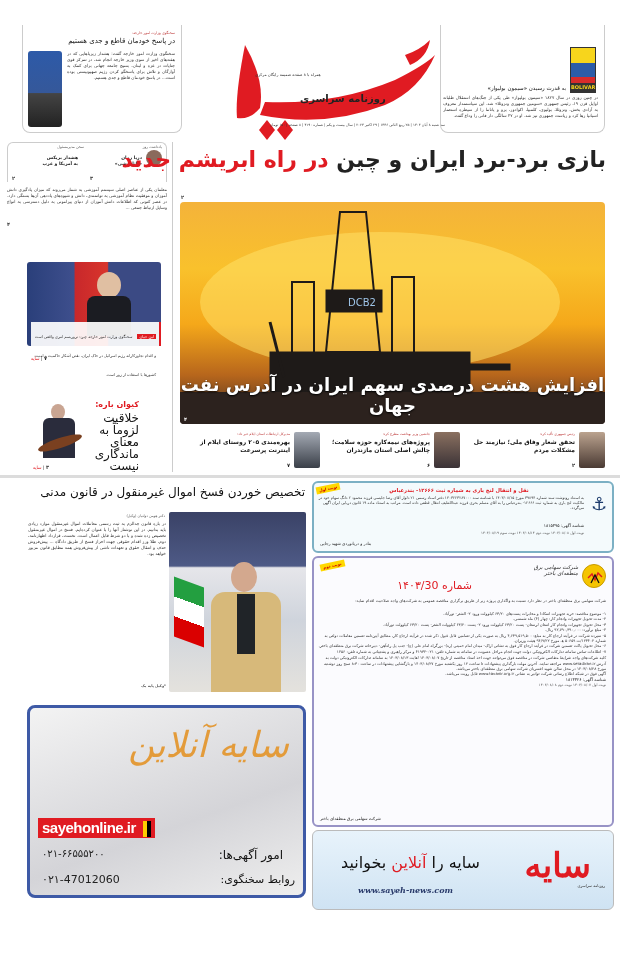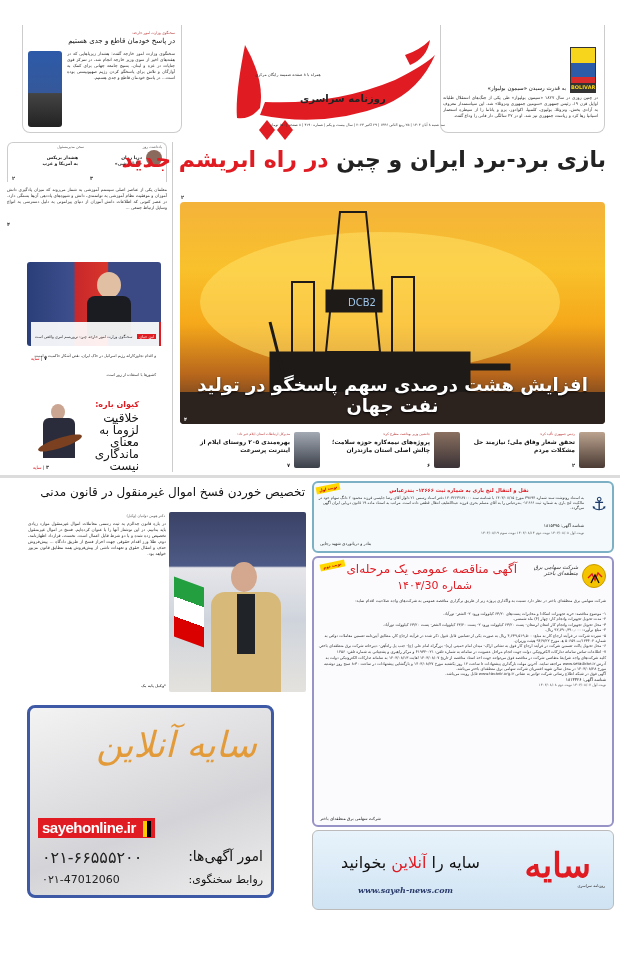--- a/index.html
+++ b/index.html
@@ -28,21 +28,21 @@
 .sub-item .ph{position:absolute;right:0;top:0;width:26px;height:36px;border-radius:2px}
 .sub-item .k{position:absolute;right:30px;top:0;font-size:3.4px;color:#b33}
 .sub-item .t{position:absolute;right:30px;top:6px;width:105px;font-size:6px;font-weight:bold;line-height:8px;color:#111}
 .sub-item .n{position:absolute;right:30px;top:30px;font-size:5px;font-weight:bold}
 
 .vcol{position:absolute;left:7px;width:160px}
 
 #ad1{left:312px;top:481px;width:302px;height:72px;border:2px solid #7cb0c4;border-radius:6px;background:#f4fafc}
 #ad2{left:312px;top:556px;width:302px;height:271px;border:2px solid #9893c6;border-radius:6px;background:#fbfbfe}
 #ad3{left:312px;top:830px;width:302px;height:80px;border:1px solid #bbb;border-radius:6px;background:linear-gradient(180deg,#e8f3fb,#cfe3f3)}
-#saye-online{left:27px;top:705px;width:247px;height:193px;border:3px solid #3e5aa6;border-radius:8px;background:linear-gradient(160deg,#f3f3f3,#d4d4d8 60%,#eeeeee)}
+#saye-online{left:27px;top:705px;width:279px;height:193px;border:3px solid #3e5aa6;border-radius:8px;background:linear-gradient(160deg,#f3f3f3,#d4d4d8 60%,#eeeeee)}
 .label-tag{position:absolute;background:#ffd800;color:#c00;font-size:4px;font-weight:bold;padding:1px 3px;transform:rotate(-12deg)}
 </style>
 </head>
 <body>
 
 <div id="box-left" class="abs">
   <div class="abs rtl tiny" style="right:6px;top:6px;color:#b33">سخنگوی وزارت امور خارجه:</div>
   <div class="abs rtl hb" style="right:6px;top:12px;font-size:7px;width:150px">در پاسخ خودمان قاطع و جدی هستیم</div>
   <div class="abs photo" style="left:5px;top:26px;width:34px;height:76px;background:linear-gradient(180deg,#2d5aa8,#35589a 55%,#444 56%,#222)"></div>
   <div class="abs rtl small" style="right:6px;top:26px;width:108px;height:78px;overflow:hidden;text-align:justify">سخنگوی وزارت امور خارجه گفت: هشدار زیرپاهایی که در هفته‌های اخیر از سوی وزیر خارجه انجام شد، در تمرکز قوی جنایات در غزه و لبنان، بسیج جامعه جهانی برای کمک به آوارگان و تلاش برای پاسخگو کردن رژیم صهیونیستی بوده است... در پاسخ خودمان قاطع و جدی هستیم.</div>
@@ -136,21 +136,21 @@
       <rect x="212" y="75" width="22" height="115" fill="none" stroke-width="2"></rect>
       <polygon points="160,10 186,10 200,150 146,150" fill="none" stroke-width="2"></polygon>
       <rect x="146" y="88" width="56" height="22"></rect>
       <rect x="90" y="150" width="200" height="45"></rect>
       <rect x="290" y="162" width="40" height="6"></rect>
       <line x1="90" y1="120" x2="104" y2="175" stroke-width="3"></line>
       <rect x="0" y="190" width="425" height="32" fill="#2c221e" stroke="none"></rect>
     </g>
     <text x="168" y="104" font-size="10" fill="#9fc5e8" font-family="DejaVu Sans, sans-serif">DCB2</text>
   </svg>
-  <div id="oil-caption">افزایش هشت درصدی سهم پاسخگو در تولید نفت جهان</div>
+  <div id="oil-caption">افزایش هشت درصدی سهم ایران در آدرس نفت جهان</div>
   <div class="abs num" style="left:4px;bottom:2px;color:#fff">۴</div>
 </div>
 
 <div class="sub-item" style="right:15px">
   <div class="ph" style="background:linear-gradient(180deg,#bba38f,#4a3a33)"></div>
   <div class="k">رئیس جمهوری تأکید کرد:</div>
   <div class="t">تحقق شعار وفاق ملی؛ نیازمند حل مشکلات مردم</div>
   <div class="n">۲</div>
 </div>
 <div class="sub-item" style="right:160px">
@@ -179,22 +179,22 @@
   <div class="abs" style="left:5px;top:70px;width:30px;height:60px;background:linear-gradient(180deg,#239f40 33%,#fff 33%,#fff 66%,#da0000 66%);transform:skewY(20deg)"></div>
 </div>
 
 <div id="saye-online" class="abs">
   <div class="abs rtl" style="right:14px;top:16px;font-size:36px;color:#e39b3a;font-family:'DejaVu Serif',serif;font-style:italic">سایه آنلاین</div>
   <div class="abs" style="left:8px;top:110px;background:#e01b22;color:#fff;font-weight:bold;font-size:15px;padding:1px 4px;font-family:'Liberation Sans',sans-serif;letter-spacing:-0.5px">
     <span>sayehonline.ir</span>
     <span style="display:inline-block;width:4px;height:16px;background:#ffcc00;vertical-align:middle;margin-left:3px"></span><span style="display:inline-block;width:4px;height:16px;background:#000;vertical-align:middle"></span>
   </div>
   <div class="abs" style="left:8px;right:8px;top:140px">
-    <span class="abs rtl hb" style="right:0;font-size:14px">امور آگهی‌ها:</span>
-    <span class="abs" style="left:4px;font-size:16px;direction:ltr">۰۲۱-۶۶۵۵۵۲۰۰</span>
+    <span class="abs rtl hb" style="right:12px;font-size:12px">امور آگهی‌ها:</span>
+    <span class="abs" style="left:4px;font-size:10px;direction:ltr">۰۲۱-۶۶۵۵۵۲۰۰</span>
   </div>
   <div class="abs" style="left:8px;right:8px;top:165px">
     <span class="abs rtl hb" style="right:0;font-size:11px">روابط سخنگوی:</span>
     <span class="abs" style="left:4px;font-size:11px;direction:ltr">۰۲۱-47012060</span>
   </div>
 </div>
 
 <div id="ad1" class="abs">
   <div class="label-tag" style="left:2px;top:2px">نوبت اول</div>
   <div class="abs" style="right:4px;top:10px;width:18px;height:28px;color:#1b3a6b;font-size:18px;text-align:center">⚓</div>
@@ -207,21 +207,20 @@
 
 <div id="ad2" class="abs">
   <div class="label-tag" style="left:6px;top:4px">نوبت دوم</div>
   <div class="abs" style="right:6px;top:6px;width:24px;height:24px;border-radius:50%;background:#f5c400;border:1px solid #c89b00">
     <svg width="24" height="24" viewBox="0 0 24 24">
         <path d="M5 13 l4 -4 l3 6 l3 -7 l4 4" stroke="#e01b22" stroke-width="1.4" fill="none"></path>
         <path d="M8 18 l4 -8 l4 8" stroke="#111" stroke-width="1.3" fill="none"></path>
       </svg>
   </div>
   <div class="abs rtl" style="right:34px;top:6px;width:50px;font-size:5.5px;font-style:italic;color:#333;font-family:'DejaVu Serif',serif">شرکت سهامی برق منطقه‌ای باختر</div>
-  <div class="abs rtl hb" style="right:95px;top:4px;font-size:12px;color:#e01b22">آگهی مناقصه عمومی یک مرحله‌ای</div>
   <div class="abs rtl hb" style="right:140px;top:21px;font-size:11px;color:#e01b22">شماره ۱۴۰۳/30</div>
   <div class="abs rtl small" style="right:6px;top:40px;width:288px;font-size:4px;line-height:5.5px">شرکت سهامی برق منطقه‌ای باختر در نظر دارد نسبت به واگذاری پروژه زیر از طریق برگزاری مناقصه عمومی به شرکت‌های واجد صلاحیت اقدام نماید:</div>
   <div class="abs rtl" style="right:6px;top:53px;width:288px">
     <div class="small" style="font-size:3.9px;line-height:5.4px">۱- موضوع مناقصه: خرید تجهیزات اسکادا و مخابرات پست‌های ۶۳/۲۰ کیلوولت ورود ۲- الشتر- نورآباد.</div>
     <div class="small" style="font-size:3.9px;line-height:5.4px">۲- مدت تحویل تجهیزات وانجام کار: چهار (۴) ماه شمسی.</div>
     <div class="small" style="font-size:3.9px;line-height:5.4px">۳- محل تحویل تجهیزات وانجام کار استان لرستان- پست ۶۳/۲۰ کیلوولت ورود ۲- پست ۶۳/۲۰ کیلوولت الشتر- پست ۶۳/۲۰ کیلوولت نورآباد.</div>
     <div class="small" style="font-size:3.9px;line-height:5.4px">۴- مبلغ برآورد: ۹۲,۷۹۰,۳۹۰,۰۰۰ ریال.</div>
     <div class="small" style="font-size:3.9px;line-height:5.4px">۵- سپرده شرکت در فرآیند ارجاع کار به مبلغ: ۴,۶۳۹,۵۱۹,۵۰۰ ریال به صورت یکی از تضامین قابل قبول ذکر شده در فرآیند ارجاع کار، مطابق آیین‌نامه تضمین معاملات دولتی به شماره ۱۲۳۴۰۲/ت ۵۰۶۵۹ هـ مورخ ۹۴/۹/۲۲ هیئت وزیران.</div>
     <div class="small" style="font-size:3.9px;line-height:5.4px">۶- محل تحویل پاکت تضمین شرکت در فرآیند ارجاع کار فوق به نشانی اراک- میدان امام خمینی (ره)- بزرگراه امام علی (ع)- جنب پل راه‌آهن- دبیرخانه شرکت برق منطقه‌ای باختر.</div>
     <div class="small" style="font-size:3.9px;line-height:5.4px">۷- اطلاعات تماس سامانه تدارکات الکترونیکی دولت جهت انجام مراحل عضویت در سامانه به شماره تلفن: ۰۲۱-۴۱۹۳۴ و مرکز راهبری و پشتیبانی به شماره تلفن: ۱۴۵۶</div>

